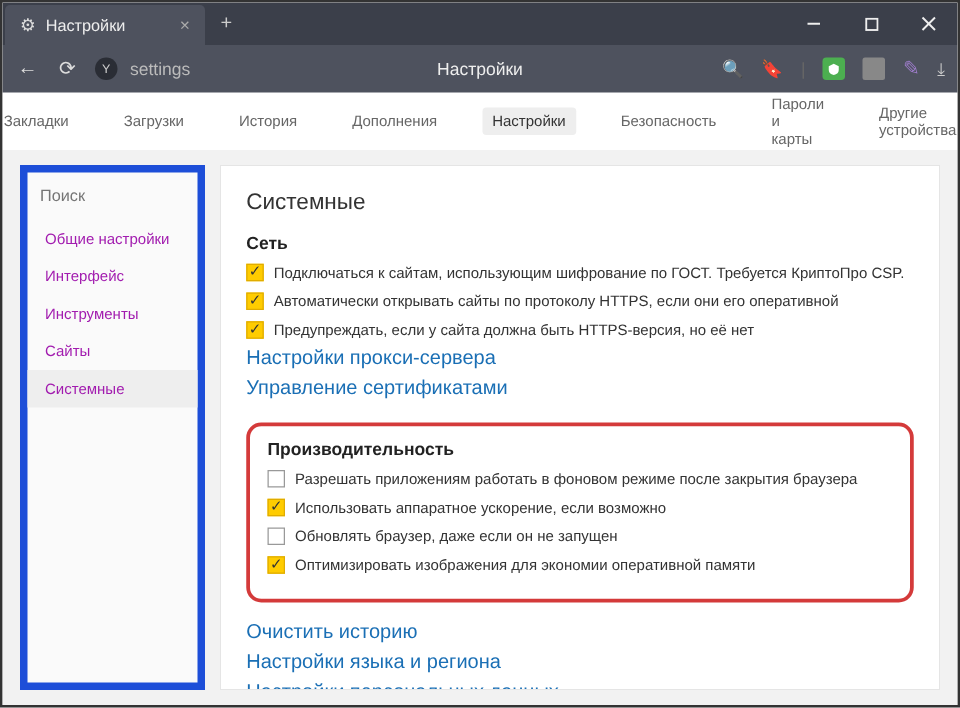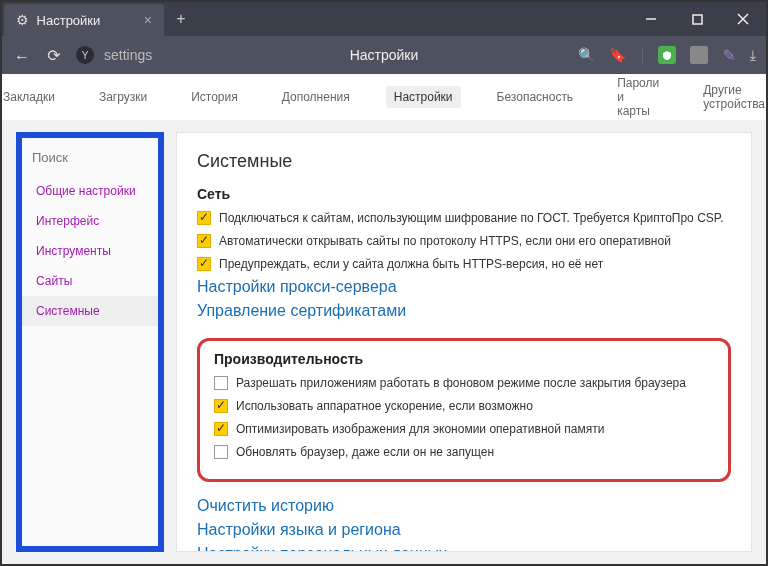--- a/index.html
+++ b/index.html
@@ -165,26 +165,26 @@
       <div id="perf-checks">
           <div class="check-row">
             <div class="chk"></div>
             <div class="chk-label">Разрешать приложениям работать в фоновом режиме после закрытия браузера</div>
           </div>
           <div class="check-row">
             <div class="chk on"></div>
             <div class="chk-label">Использовать аппаратное ускорение, если возможно</div>
           </div>
           <div class="check-row">
+            <div class="chk"></div>
+            <div class="chk-label">Обновлять браузер, даже если он не запущен</div>
+          </div>
+          <div class="check-row">
             <div class="chk on"></div>
             <div class="chk-label">Оптимизировать изображения для экономии оперативной памяти</div>
-          </div>
-          <div class="check-row">
-            <div class="chk"></div>
-            <div class="chk-label">Обновлять браузер, даже если он не запущен</div>
           </div>
         </div>
     </div>
 
     <div class="bottom-links" id="bottom-links">
         <span class="link">Очистить историю</span>
         <span class="link">Настройки языка и региона</span>
         <span class="link">Настройки персональных данных</span>
         <span class="link">Сбросить все настройки</span>
       </div>

